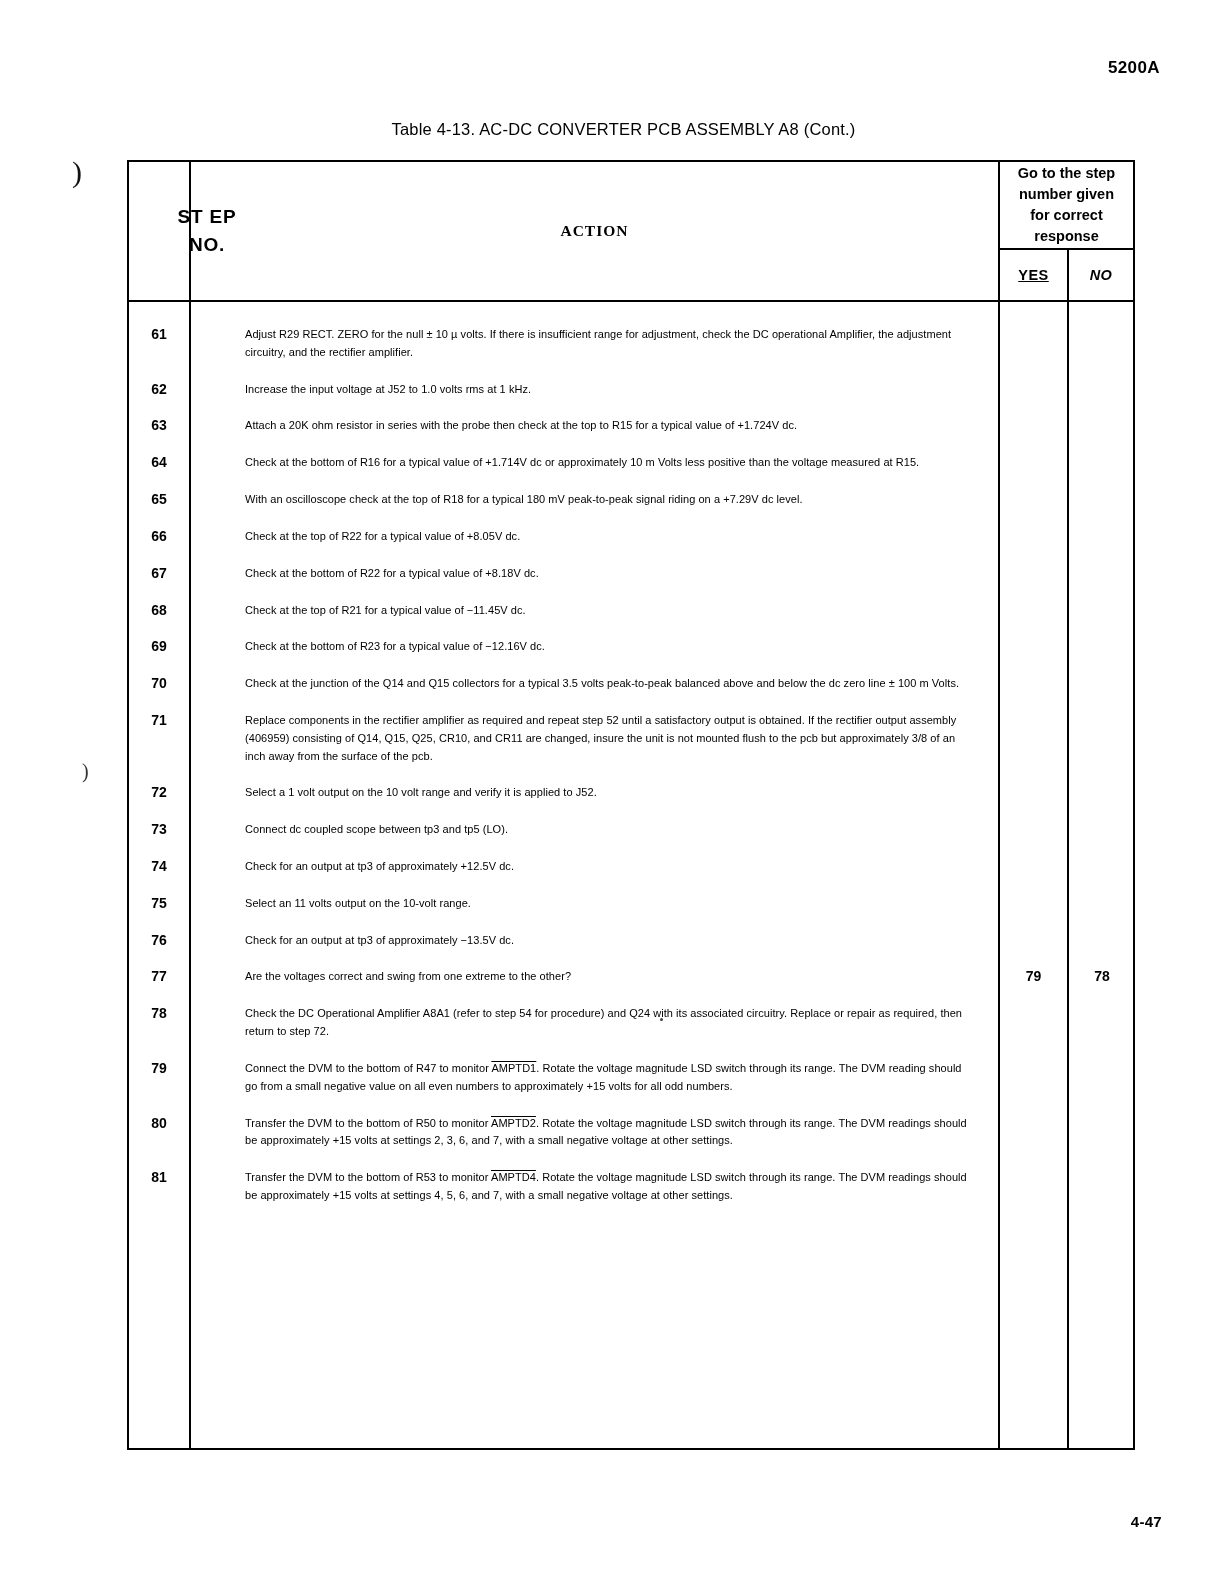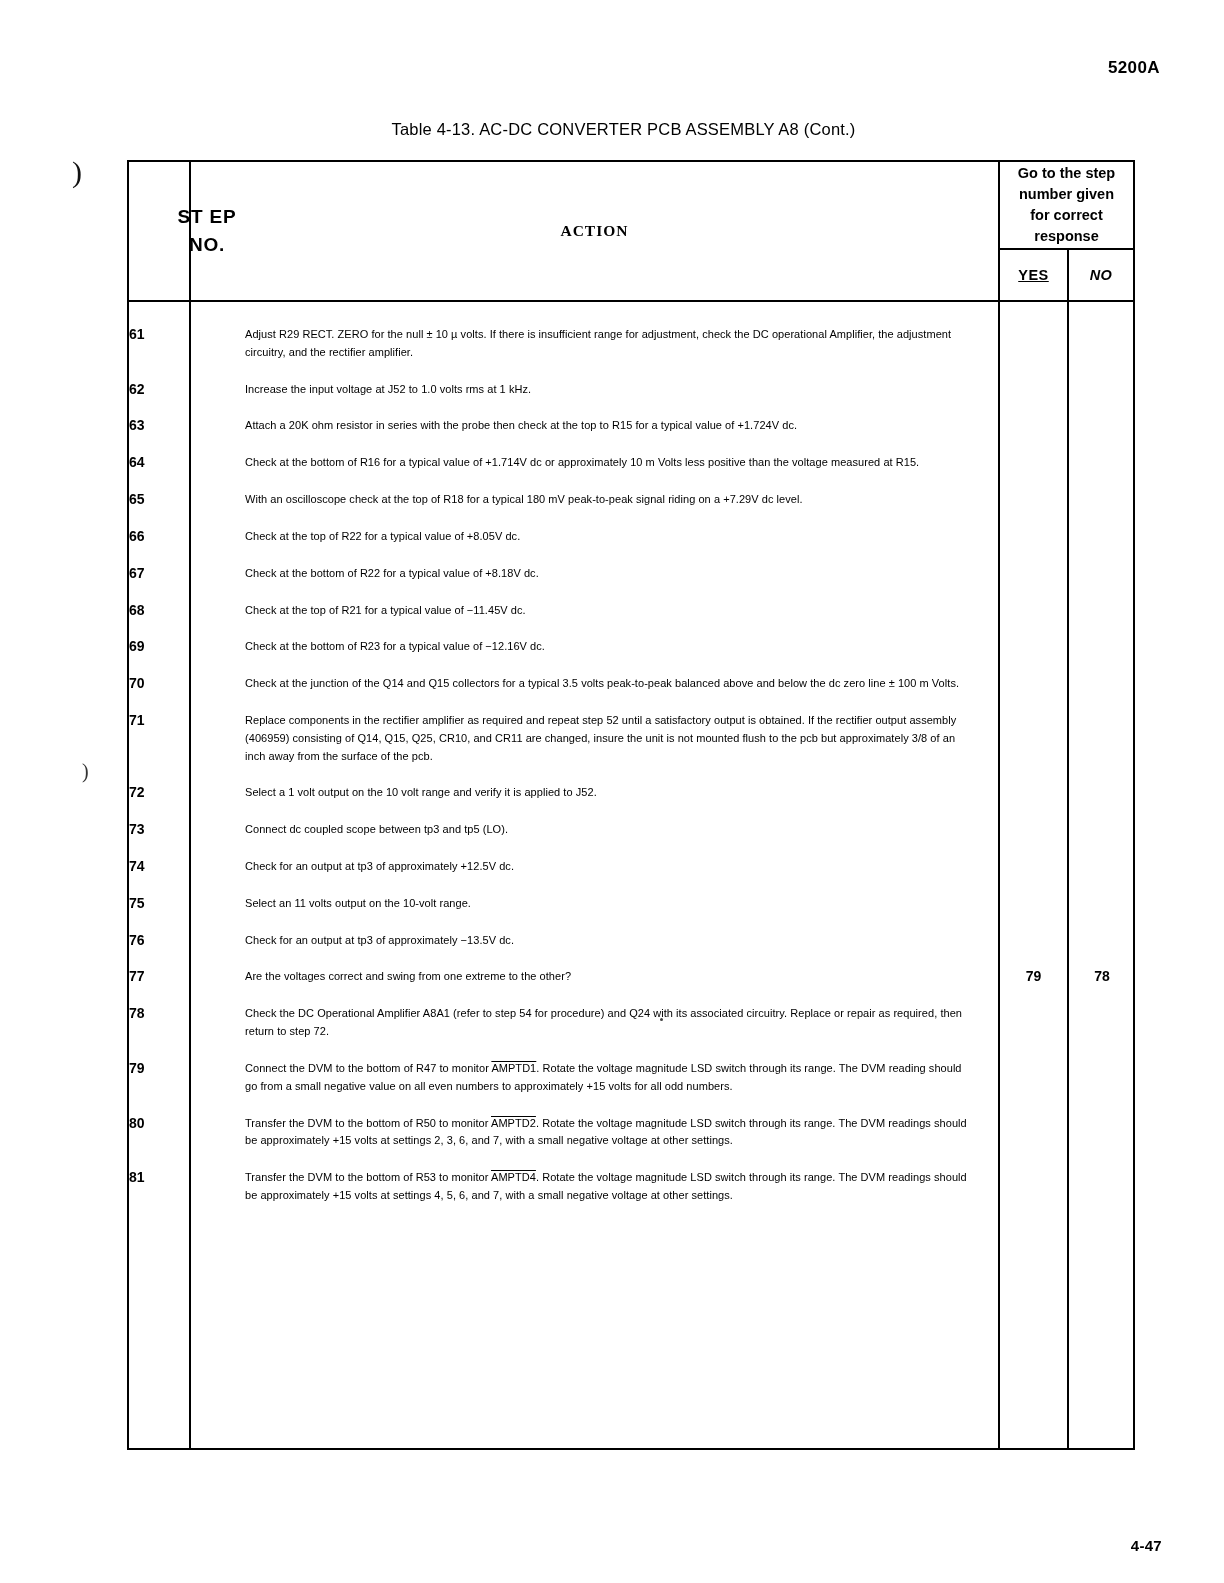--- a/index.html
+++ b/index.html
@@ -204,20 +204,21 @@
   .row {
     position: relative;
     display: block;
     margin-bottom: 19px;
   }
   .row .step-no {
     position: absolute;
     left: 0;
     top: 0;
     width: 60px;
+    text-align: center;
     font-size: 14px;
     font-weight: bold;
   }
   .row .action {
     margin-left: 116px;
     margin-right: 160px;
     font-size: 11px;
     line-height: 1.62;
     letter-spacing: 0.05px;
     text-align: left;
@@ -241,21 +242,20 @@
     font-weight: bold;
   }
   .ovl { text-decoration: overline; }
   .page-num {
     position: absolute;
     right: 62px;
     top: 1513px;
     font-size: 15px;
     font-weight: bold;
     letter-spacing: 0.3px;
-    margin-top: 24px;
   }
 </style>
 </head>
 <body>
 
 <div class="page">
 
   <div class="model-id">5200A</div>
 
   <div class="table-caption">Table 4-13.  AC-DC CONVERTER PCB ASSEMBLY A8 (Cont.)</div>

